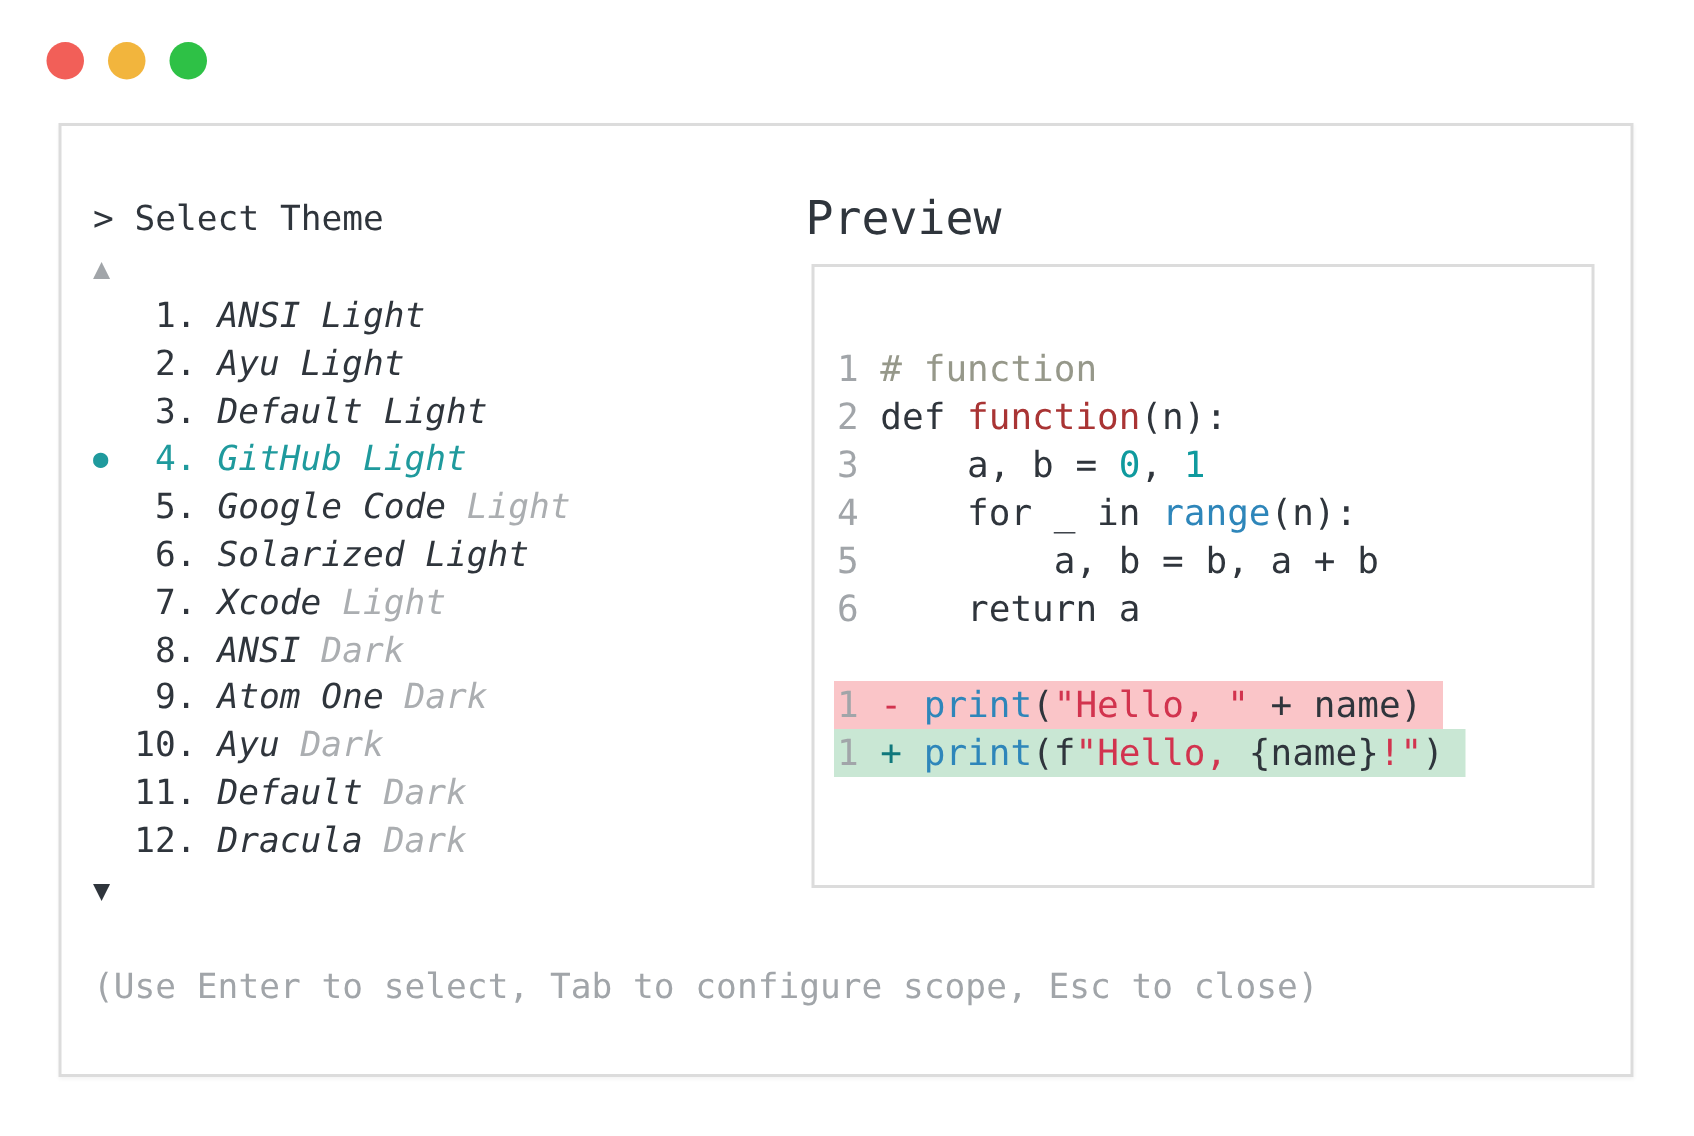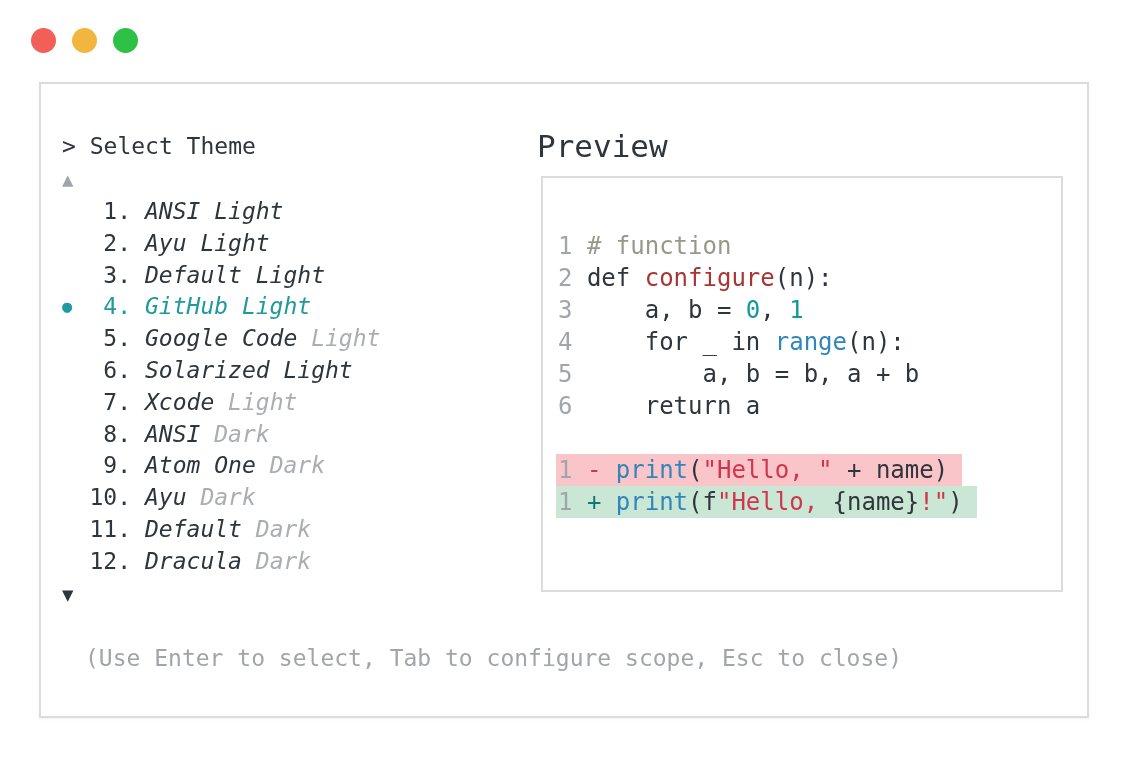--- a/index.html
+++ b/index.html
@@ -38,21 +38,21 @@
   .prompt{font-size:23px;line-height:32px;height:32px;white-space:pre;}
   .scroll-up{height:34px;line-height:34px;font-size:19px;color:var(--muted);}
   .scroll-down{height:32px;line-height:32px;font-size:19px;color:var(--text);}
   .theme-list{}
   .row{display:flex;height:31.8px;line-height:31.8px;font-size:23px;white-space:pre;}
   .bullet{width:26px;color:var(--accent);font-size:17px;}
   .num{width:43px;text-align:right;}
   .name{margin-left:14px;font-style:italic;}
   .row .dimpart{color:var(--dim);}
   .row.selected .num,.row.selected .name{color:var(--accent);}
-  .hint{margin-top:32px;font-size:23px;line-height:32px;color:var(--muted);white-space:pre;margin-left:23px;}
+  .hint{margin-top:32px;font-size:23px;line-height:32px;color:var(--muted);white-space:pre;}
   
   .preview-title{position:absolute;left:496px;top:46px;font-size:31px;line-height:32px;}
   .preview-box{
     position:absolute;left:500px;top:92px;width:522px;height:416px;
     box-sizing:border-box;border:2px solid var(--border);background:#fff;
     padding-top:52px;overflow:hidden;
   }
   .code-line{
     white-space:pre;font-size:24px;line-height:32px;min-height:32px;
     margin-left:15px;width:max-content;
@@ -142,21 +142,21 @@
     <span class="num">12.</span>
     <span class="name"><span class="mainpart">Dracula</span><span class="dimpart"> Dark</span></span>
   </div>
     </div>
   <div class="scroll-down">▼</div>
   <div class="hint">(Use Enter to select, Tab to configure scope, Esc to close)</div>
 
   <div class="preview-title">Preview</div>
   <div class="preview-box" id="preview-box">
       <div class="code-line"><span class="ln">1</span><span class="code-toks"> <span class="tok-com"># function</span></span></div>
-      <div class="code-line"><span class="ln">2</span><span class="code-toks"> <span class="tok-txt">def </span><span class="tok-fn">configure</span><span class="tok-txt">(n):</span></span></div>
+      <div class="code-line"><span class="ln">2</span><span class="code-toks"> <span class="tok-txt">def </span><span class="tok-fn">function</span><span class="tok-txt">(n):</span></span></div>
       <div class="code-line"><span class="ln">3</span><span class="code-toks"> <span class="tok-txt">    a, b = </span><span class="tok-num">0</span><span class="tok-txt">, </span><span class="tok-num">1</span></span></div>
       <div class="code-line"><span class="ln">4</span><span class="code-toks"> <span class="tok-txt">    for _ in </span><span class="tok-blt">range</span><span class="tok-txt">(n):</span></span></div>
       <div class="code-line"><span class="ln">5</span><span class="code-toks"> <span class="tok-txt">        a, b = b, a + b</span></span></div>
       <div class="code-line"><span class="ln">6</span><span class="code-toks"> <span class="tok-txt">    return a</span></span></div>
       <div class="code-line"><span class="ln"></span><span class="code-toks"></span></div>
       <div class="code-line hl-minus"><span class="ln">1</span><span class="code-toks"> <span class="tok-minus">- </span><span class="tok-blt">print</span><span class="tok-txt">(</span><span class="tok-str">"Hello, "</span><span class="tok-txt"> + name)</span></span></div>
       <div class="code-line hl-plus"><span class="ln">1</span><span class="code-toks"> <span class="tok-plus">+ </span><span class="tok-blt">print</span><span class="tok-txt">(f</span><span class="tok-str">"Hello, </span><span class="tok-txt">{name}</span><span class="tok-str">!"</span><span class="tok-txt">)</span></span></div>
     </div>
 </div>
 

